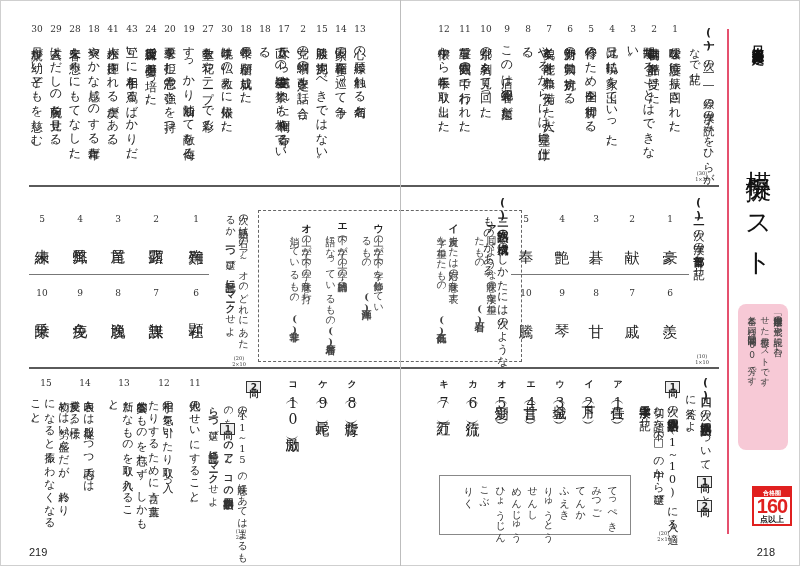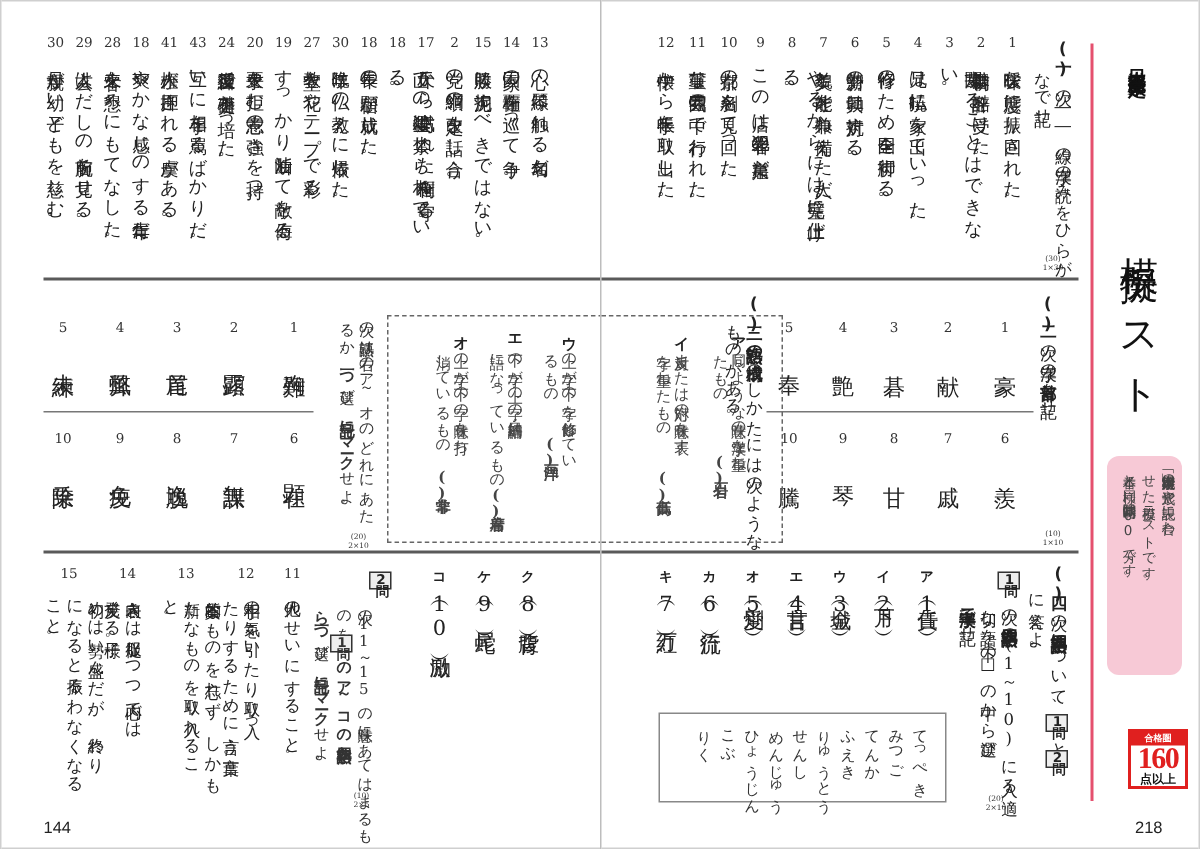--- a/index.html
+++ b/index.html
@@ -29,21 +29,21 @@
   .bold { font-weight:bold; }
   .score { position:absolute; font-size:5px; text-align:center; line-height:6px; color:#333; writing-mode:horizontal-tb; }
   .tagbox { display:inline-block; border:1px solid #333; font-family:"DejaVu Sans", sans-serif; font-weight:bold; font-size:9px; line-height:11px; padding:0 1px; background:#eee; }
 
   .pagenum { position:absolute; bottom:8px; font-family:"Liberation Sans", sans-serif; font-size:11px; color:#222; }
 
   .redline { position:absolute; left:727px; top:29px; width:2px; height:505px; background:#e5506e; }
   .pinkbox { position:absolute; left:738px; top:304px; width:50px; height:146px; background:#f7c9d6; border-radius:8px; }
   .badge { position:absolute; left:752px; top:486px; width:40px; height:40px; border:2px solid #e0201f; background:#fff; box-sizing:border-box; }
   .badge .top { background:#e0201f; color:#fff; font-family:"DejaVu Sans", sans-serif; font-size:6px; text-align:center; height:9px; line-height:9px; font-weight:bold; }
-  .badge .big { color:#e0201f; font-family:Liberation Serif, serif; font-weight:bold; font-size:20px; text-align:center; line-height:18px; letter-spacing:-1px; }
+  .badge .big { color:#e0201f; font-family:Liberation Sans, sans-serif; font-weight:bold; font-size:20px; text-align:center; line-height:18px; letter-spacing:-1px; }
   .badge .sub { color:#111; font-family:"DejaVu Sans", sans-serif; font-weight:bold; font-size:8px; text-align:center; line-height:9px; }
 
   .wordbox { position:absolute; border:1px solid #888; }
   .yoji { position:absolute; width:22px; text-align:center; }
   .yoji .lbl { font-family:"DejaVu Sans", sans-serif; font-weight:bold; font-size:9px; display:block; margin-bottom:4px; }
   .yoji .body { writing-mode:vertical-rl; text-orientation:upright; font-size:14px; line-height:18px; display:inline-block; }
 </style>
 </head>
 <body>
 
@@ -199,21 +199,21 @@
     </div>
   <div class="scol" style="left:66px; top:378px; height:150px; width:30px;">
       <span class="num" style="left:10px">14</span>
       <span class="txt" style="font-size:11px; line-height:14px; left:0"><span>表向きは服従しつつ内心では</span><br><span>反発する様子。</span></span>
     </div>
   <div class="scol" style="left:27px; top:378px; height:150px; width:30px;">
       <span class="num" style="left:10px">15</span>
       <span class="txt" style="font-size:11px; line-height:14px; left:0"><span>初めは勢い盛んだが、終わり</span><br><span>になると振るわなくなること。</span></span>
     </div>
 
-  <div class="pagenum" style="left:28px;">144</div>
+  <div class="pagenum" style="left:28px;">219</div>
 </div>
 
 <div class="page page-right">
   <div class="frame-top"></div>
   <div class="frame-bottom"></div>
 
   <div class="vt" style="left:286px; top:26px; font-size:11px; line-height:14px; color:#222;">
     <span class="bold" style="font-family:'DejaVu Sans',sans-serif;">(一)</span><span>次の――線の漢字の読みをひらが</span><br>
     <span style="display:inline-block; padding-top:14px;">なで記せ。</span>
   </div>

